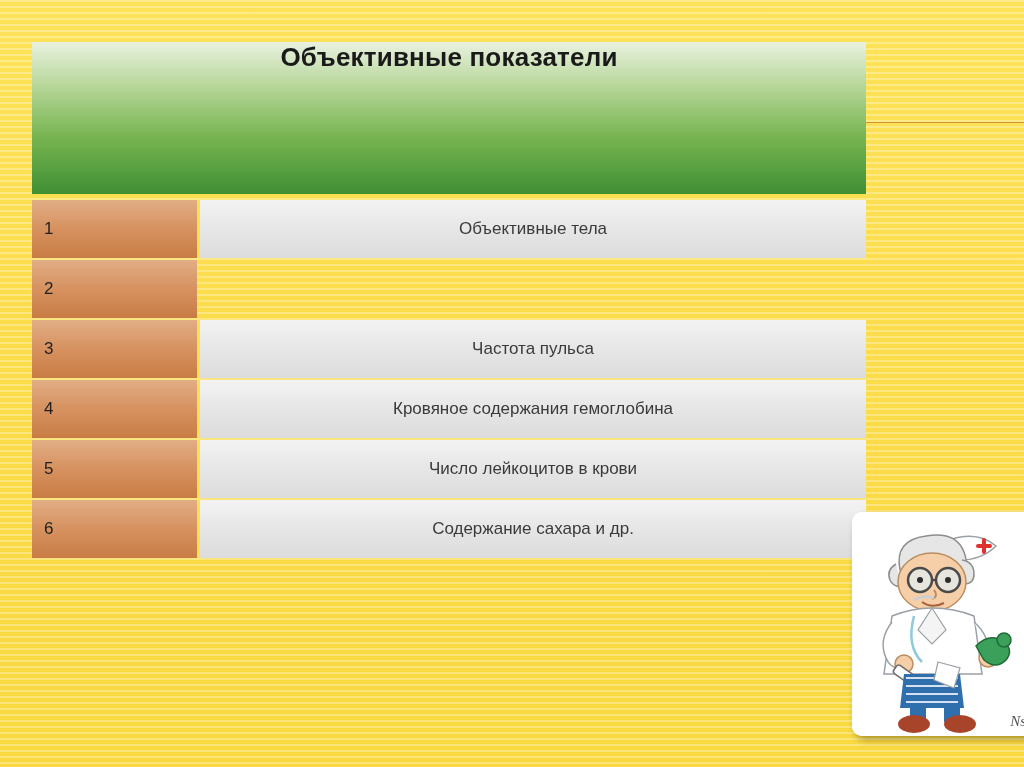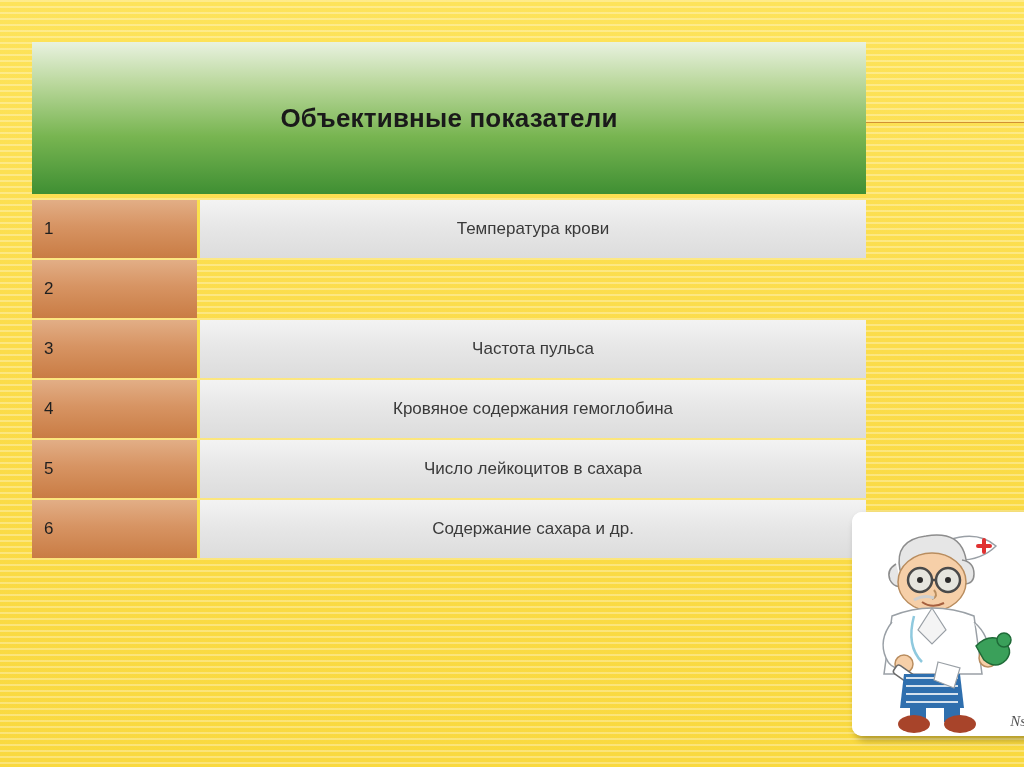--- a/index.html
+++ b/index.html
@@ -42,21 +42,21 @@
   }
 
   .title-band {
     position: absolute;
     left: 32px;
     top: 42px;
     width: 834px;
     height: 152px;
     background: linear-gradient(180deg, #e9f2e0 0%, #b9d79b 28%, #78b551 62%, #3f8f33 100%);
     display: flex;
-    align-items: center;
+    align-items: flex-start;
     justify-content: center;
   }
   .title-text {
     font-size: 26px;
     font-weight: bold;
     color: #1a1a1a;
     letter-spacing: 0.2px;
     text-align: center;
   }
 
@@ -126,40 +126,40 @@
   <div class="rule-right"></div>
 
   <div class="title-band">
     <div class="title-text">Объективные показатели</div>
   </div>
 
   <div class="table">
 
     <div class="row">
       <div class="cell-num">1</div>
-      <div class="cell-text">Температура крови</div>
+      <div class="cell-text">Объективные тела</div>
     </div>
 
     <div class="row">
       <div class="cell-num">2</div>
     </div>
 
     <div class="row">
       <div class="cell-num">3</div>
       <div class="cell-text">Частота пульса</div>
     </div>
 
     <div class="row">
       <div class="cell-num">4</div>
       <div class="cell-text">Кровяное содержания гемоглобина</div>
     </div>
 
     <div class="row">
       <div class="cell-num">5</div>
-      <div class="cell-text">Число лейкоцитов в сахара</div>
+      <div class="cell-text">Число лейкоцитов в крови</div>
     </div>
 
     <div class="row">
       <div class="cell-num">6</div>
       <div class="cell-text">Содержание сахара и др.</div>
     </div>
 
   </div>
 
   <div class="doctor-card">

